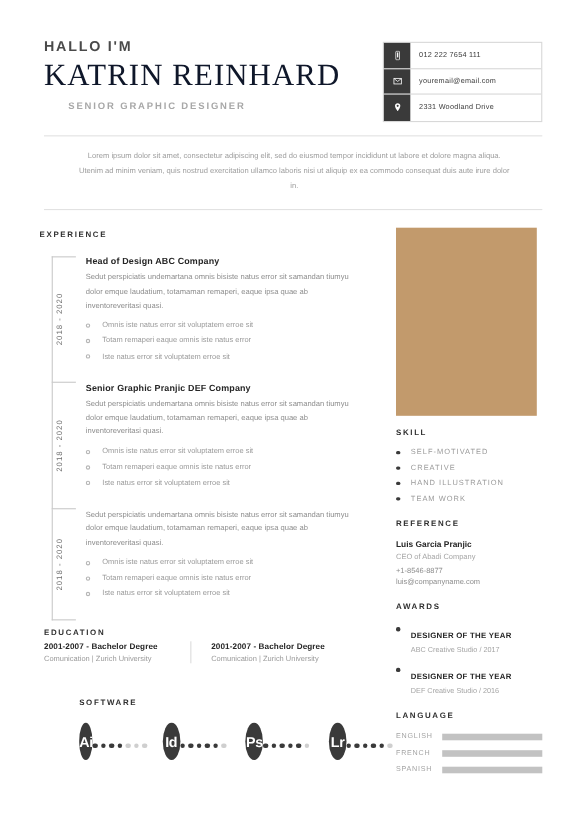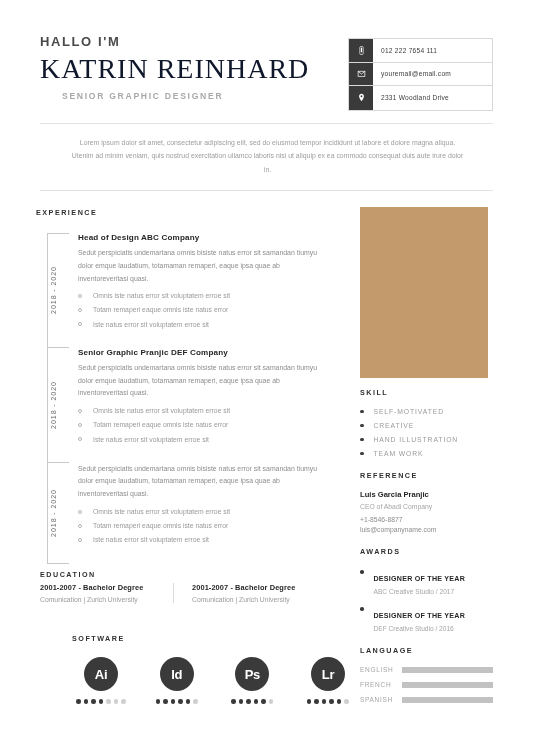--- a/index.html
+++ b/index.html
@@ -81,21 +81,21 @@
   .edu { position:absolute; left:40px; top:570px; width:285px; }
   .edu-grid { margin-top:4px; display:flex; }
   .edu-col { flex:1; }
   .edu-col.second { border-left:1px solid #dcdcdc; padding-left:18px; }
   .edu-deg { font-size:7.4px; font-weight:bold; color:#262626; letter-spacing:0.1px; }
   .edu-sub { margin-top:4px; font-size:6.8px; color:#9a9a9a; }
 
   
   .soft { position:absolute; left:40px; top:634px; width:285px;margin-left:32px; }
   .soft-grid { margin-top:14px; display:flex; justify-content:space-between; }
-  .soft-item { width:58px; display:flex; flex-direction:column; align-items:center; }
+  .soft-item { width:58px; display:flex; flex-direction:row; align-items:center; }
   .soft-badge { width:34px; height:34px; border-radius:50%; background:#3a3a3a;
                 color:#fff; display:flex; align-items:center; justify-content:center;
                 font-size:13px; font-weight:bold; letter-spacing:-0.3px; }
   .dots { margin-top:8px; display:flex; gap:3px; }
   .dot { width:4.5px; height:4.5px; border-radius:50%; background:#cfcfcf; }
   .dot.on { background:#3a3a3a; }
 
   
   .photo { position:absolute; left:360px; top:207px; width:128px; height:171px;
            background:#c29a6c; }

